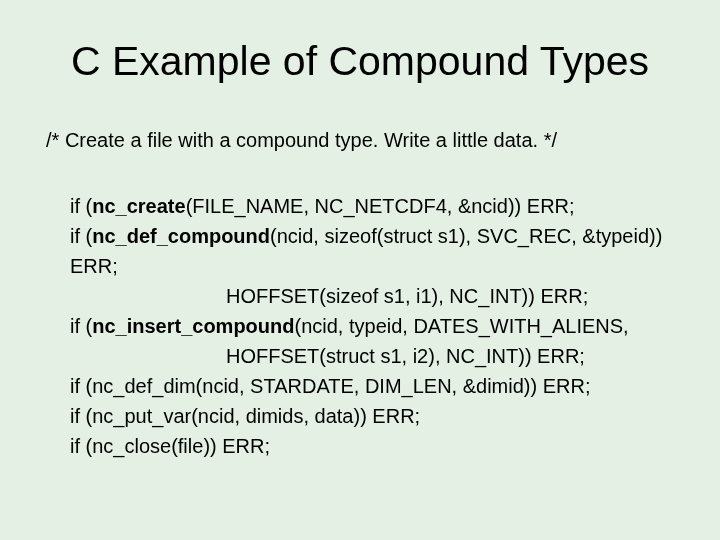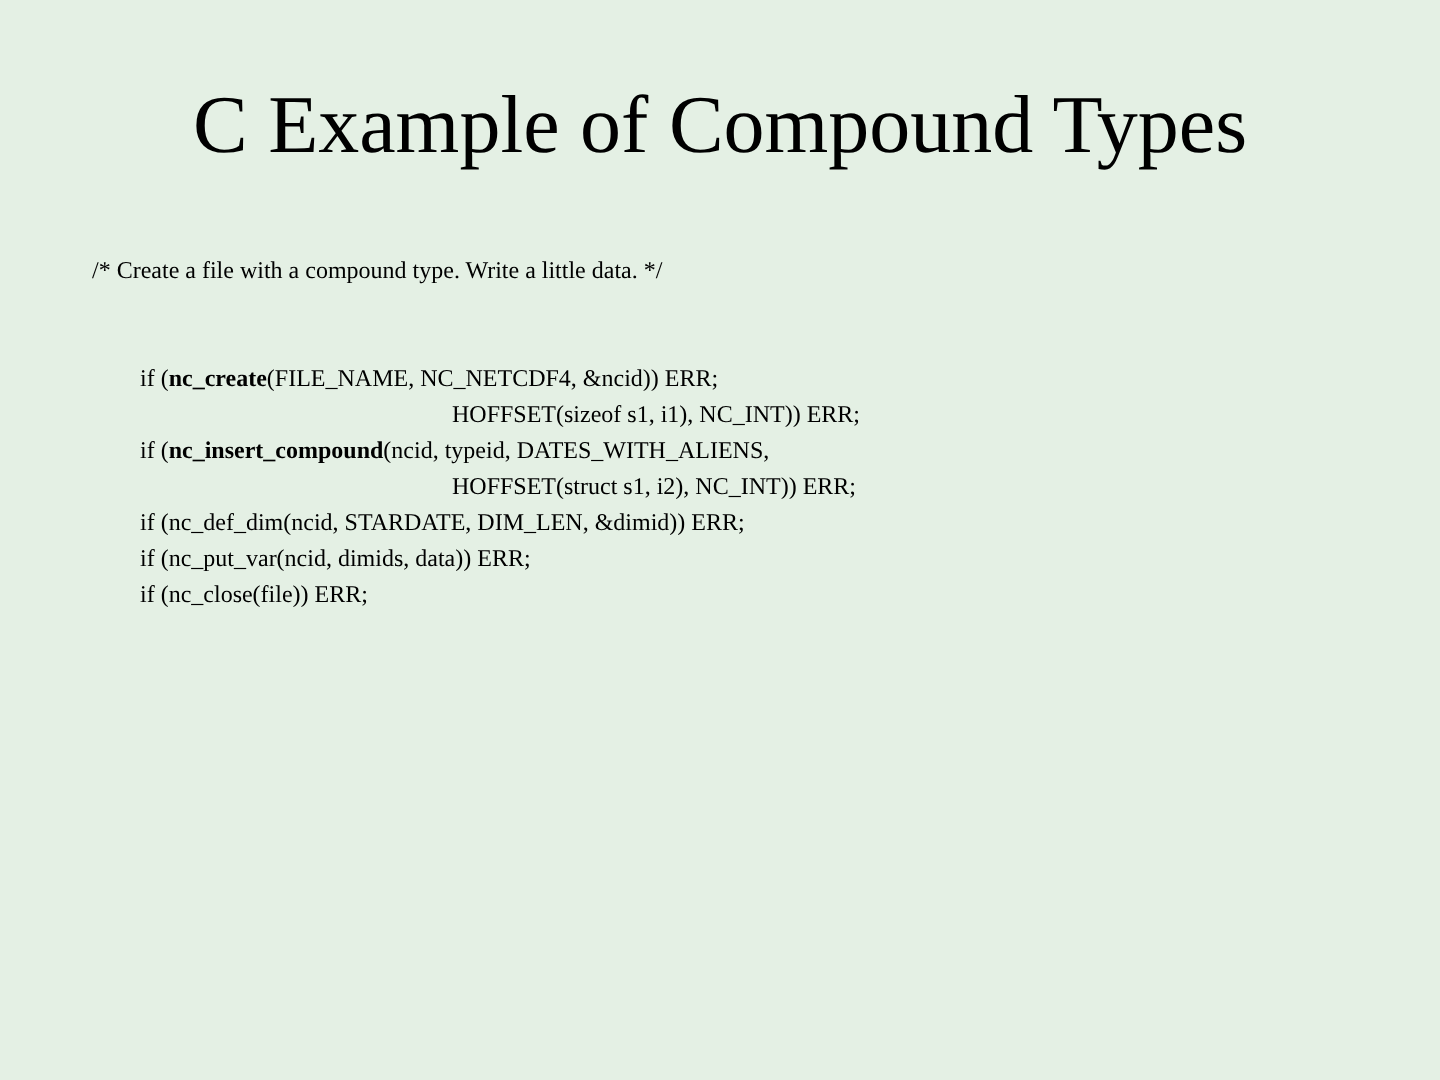--- a/index.html
+++ b/index.html
@@ -10,31 +10,30 @@
     background: #e4f0e4;
     font-family: Arial, Helvetica, sans-serif;
     color: #000;
     overflow: hidden;
   }
   .slide {
     width: 720px;
     height: 540px;
     box-sizing: border-box;
     padding: 28px 40px 40px 40px;
-    font-family: Liberation Serif, serif;
   }
   .title {
     font-size: 41px;
     font-weight: 400;
     text-align: center;
     margin: 10px 0 40px 0;
     letter-spacing: 0px;
   }
   .content {
-    font-size: 12px;
+    font-size: 20px;
     line-height: 1.5;
     padding-left: 6px;
   }
   .comment {
     margin-bottom: 8px;
   }
   .code-block {
     padding-left: 24px;
     margin-top: 36px;
   }
@@ -50,20 +49,21 @@
 </style>
 </head>
 <body>
 
 <div class="slide">
   <h1 class="title">C Example of Compound Types</h1>
   <div class="content">
     <div class="comment">/* Create a file with a compound type. Write a little data. */</div>
     <div class="code-block" id="code-block">
         <div class="code-line"><span>if (</span><span class="bold">nc_create</span><span>(FILE_NAME, NC_NETCDF4, &amp;ncid)) ERR;</span></div>
+        <div class="code-line"><span>if (</span><span class="bold">nc_def_compound</span><span>(ncid, sizeof(struct s1), SVC_REC, &amp;typeid)) ERR;</span></div>
         <div class="code-line indent"><span>HOFFSET(sizeof s1, i1), NC_INT)) ERR;</span></div>
         <div class="code-line"><span>if (</span><span class="bold">nc_insert_compound</span><span>(ncid, typeid, DATES_WITH_ALIENS,</span></div>
         <div class="code-line indent"><span>HOFFSET(struct s1, i2), NC_INT)) ERR;</span></div>
         <div class="code-line"><span>if (nc_def_dim(ncid, STARDATE, DIM_LEN, &amp;dimid)) ERR;</span></div>
         <div class="code-line"><span>if (nc_put_var(ncid, dimids, data)) ERR;</span></div>
         <div class="code-line"><span>if (nc_close(file)) ERR;</span></div>
       </div>
   </div>
 </div>
 

